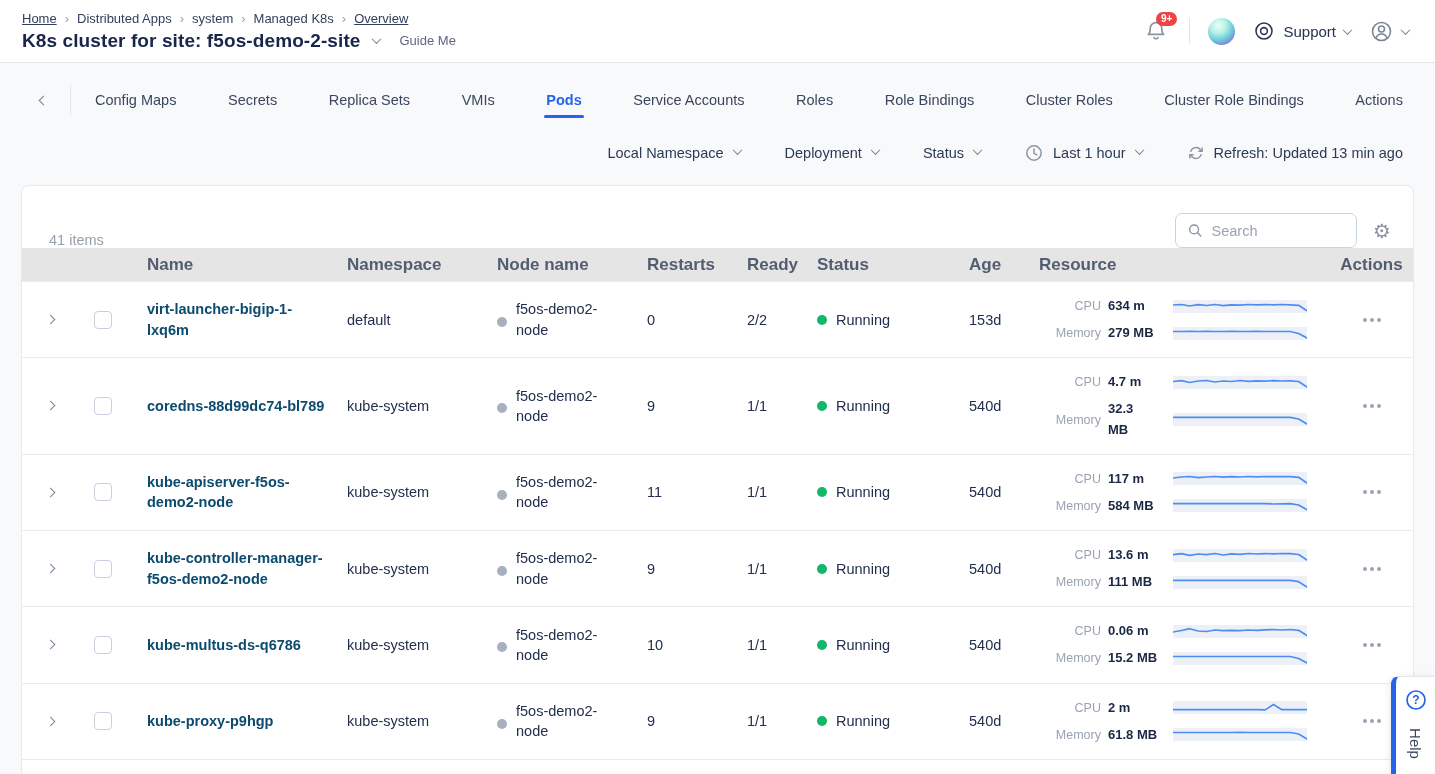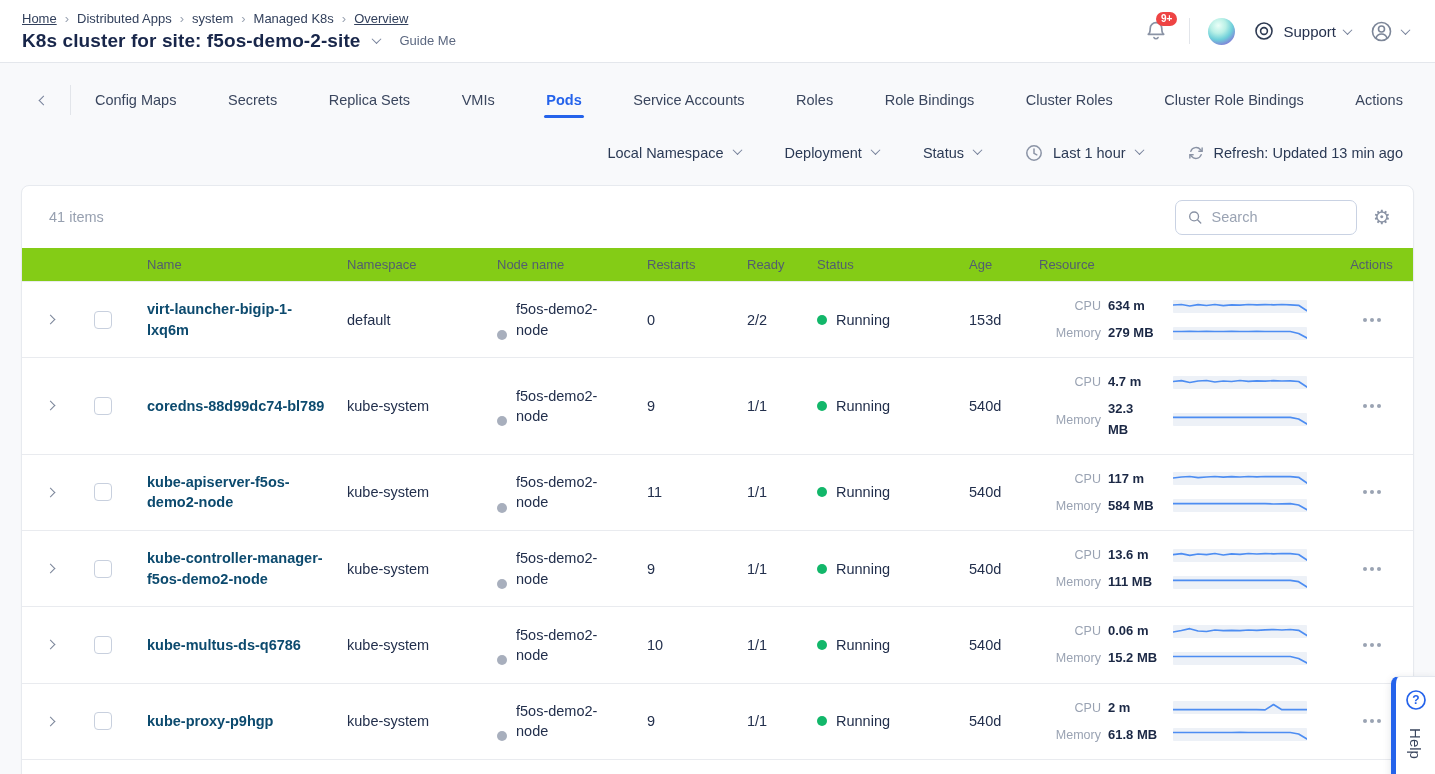--- a/index.html
+++ b/index.html
@@ -42,43 +42,43 @@
     background:#2563eb; border-radius:2px;}
   
   .filterbar{ display:flex; justify-content:flex-end; align-items:center; gap:44px;
     margin:14px 32px 0 0; height:32px;}
   .filter{ display:flex; align-items:center; gap:10px; font-size:14.5px; color:#2b3a55; cursor:pointer;}
   .filter .chev-down{ margin-top:-3px;}
   .refresh-item{ display:flex; align-items:center; gap:9px; font-size:14.5px; color:#2b3a55; cursor:pointer;}
   
   .card{ margin:16px 21px 0 21px; background:#fff; border:1px solid #e7eaef; border-radius:8px;
     overflow:hidden; box-shadow:0 1px 2px rgba(20,30,60,.03);}
-  .card-toolbar{ height:62px; display:flex; align-items:center; justify-content:space-between; padding:0 22px 0 27px;}
+  .card-toolbar{ height:62px; display:flex; align-items:flex-end; justify-content:space-between; padding:0 22px 0 27px;}
   .items-count{ font-size:14.5px; color:#97a0b0;}
   .toolbar-right{ display:flex; align-items:center; gap:16px;}
   .search-box{ display:flex; align-items:center; gap:9px; width:182px; height:35px;
     border:1px solid #c9d2e3; border-radius:7px; padding:0 12px; background:#fff;}
   .search-box input{ border:none; outline:none; font-size:14.5px; width:100%; color:#2b3a55;
     font-family:"Liberation Sans","DejaVu Sans",sans-serif;}
   .search-box input::placeholder{ color:#9aa3b3;}
   .gear{ font-size:20px; color:#8a93a5; cursor:pointer; line-height:1;}
   .thead,.trow{ display:grid;
     grid-template-columns:57px 47px 200px 150px 150px 100px 70px 152px 70px 312px 1fr;
     align-items:center;}
-  .thead{ background:#84cc16; height:33px; font-size:13px; font-weight:400; color:#525d70;}
+  .thead{ background:#e5e5e5; height:33px; font-size:17px; font-weight:700; color:#525d70;}
   .hcell{ padding-left:21px;}
   .hcell.center{ padding:0; text-align:center;}
   .trow{ border-top:1px solid #e9ebef; min-height:72px; padding:14px 0; background:#fff;}
   .cell{ padding-left:21px; font-size:14.5px; color:#222f4c;}
   .c-exp,.c-check{ padding:0; display:flex; justify-content:center;}
   .c-exp .chev-right{ cursor:pointer; border-color:#7a8499;}
   .checkbox{ width:18px; height:18px; border:1.5px solid #c8d0de; border-radius:4px; background:#fff;
     cursor:pointer; display:inline-block;}
   .pod-link{ color:#0c4a6e; cursor:pointer; text-decoration:none; max-width:180px; display:inline-block; line-height:1.4;font-weight:bold;}
-  .c-node{ display:flex; align-items:flex-end; gap:9px;}
+  .c-node{ display:flex; align-items:center; gap:9px;}
   .node-dot{ width:10px; height:10px; border-radius:50%; background:#a8afbd; margin-top:5px; flex:none;}
   .node-text{ max-width:100px; line-height:1.4;}
   .c-status{ display:flex; align-items:center; gap:9px;}
   .status-dot{ width:10px; height:10px; border-radius:50%; background:#12b76a; flex:none;}
   .c-resource{ display:flex; flex-direction:column; gap:7px; justify-content:center;}
   .res-line{ display:flex; align-items:center; gap:7px;}
   .res-label{ width:62px; text-align:right; font-size:12.5px; color:#9aa3b3; flex:none;}
   .res-value{ width:58px; font-size:13px; font-weight:600; color:#1b2845; white-space:pre-line; line-height:1.55; flex:none;}
   .spark{ width:134px; height:13px; background:#edf1f7; border-radius:1px; flex:none;}
   .c-actions{ padding:0; display:flex; justify-content:center;}

